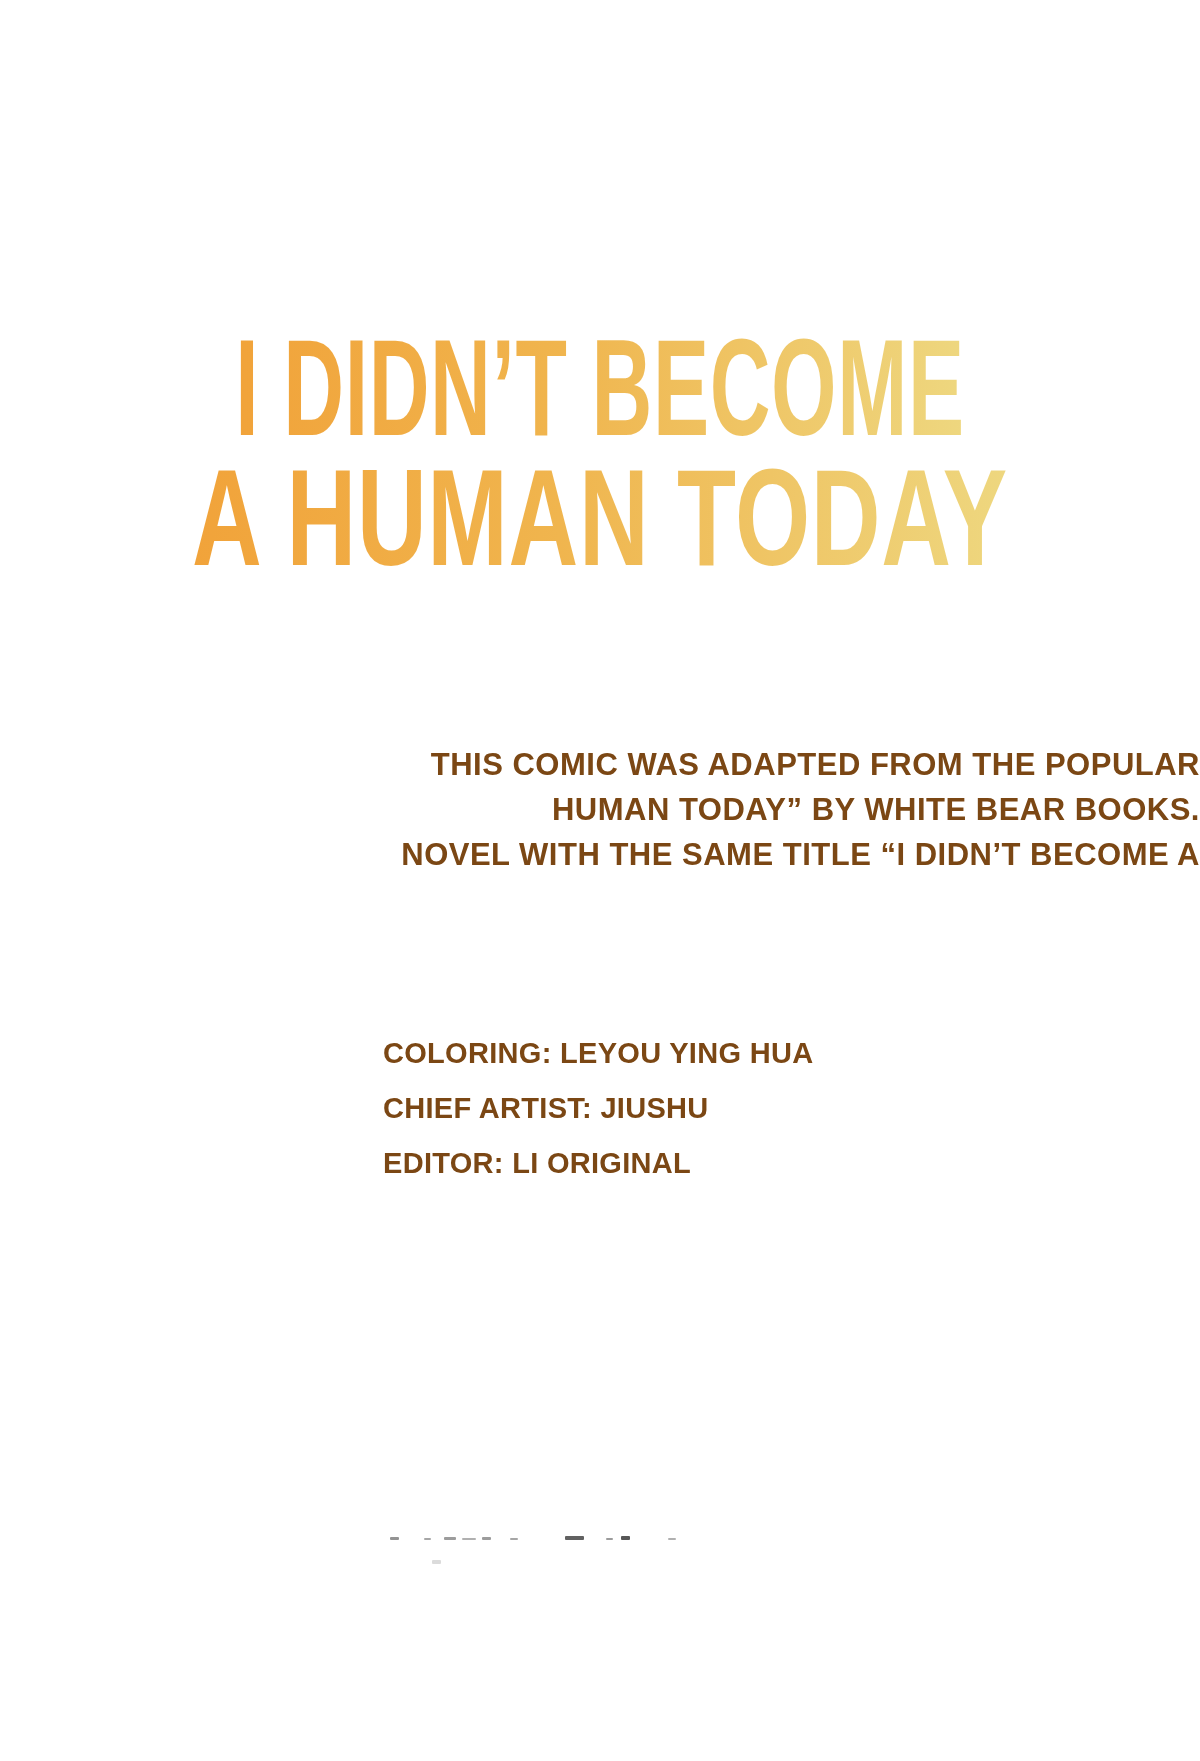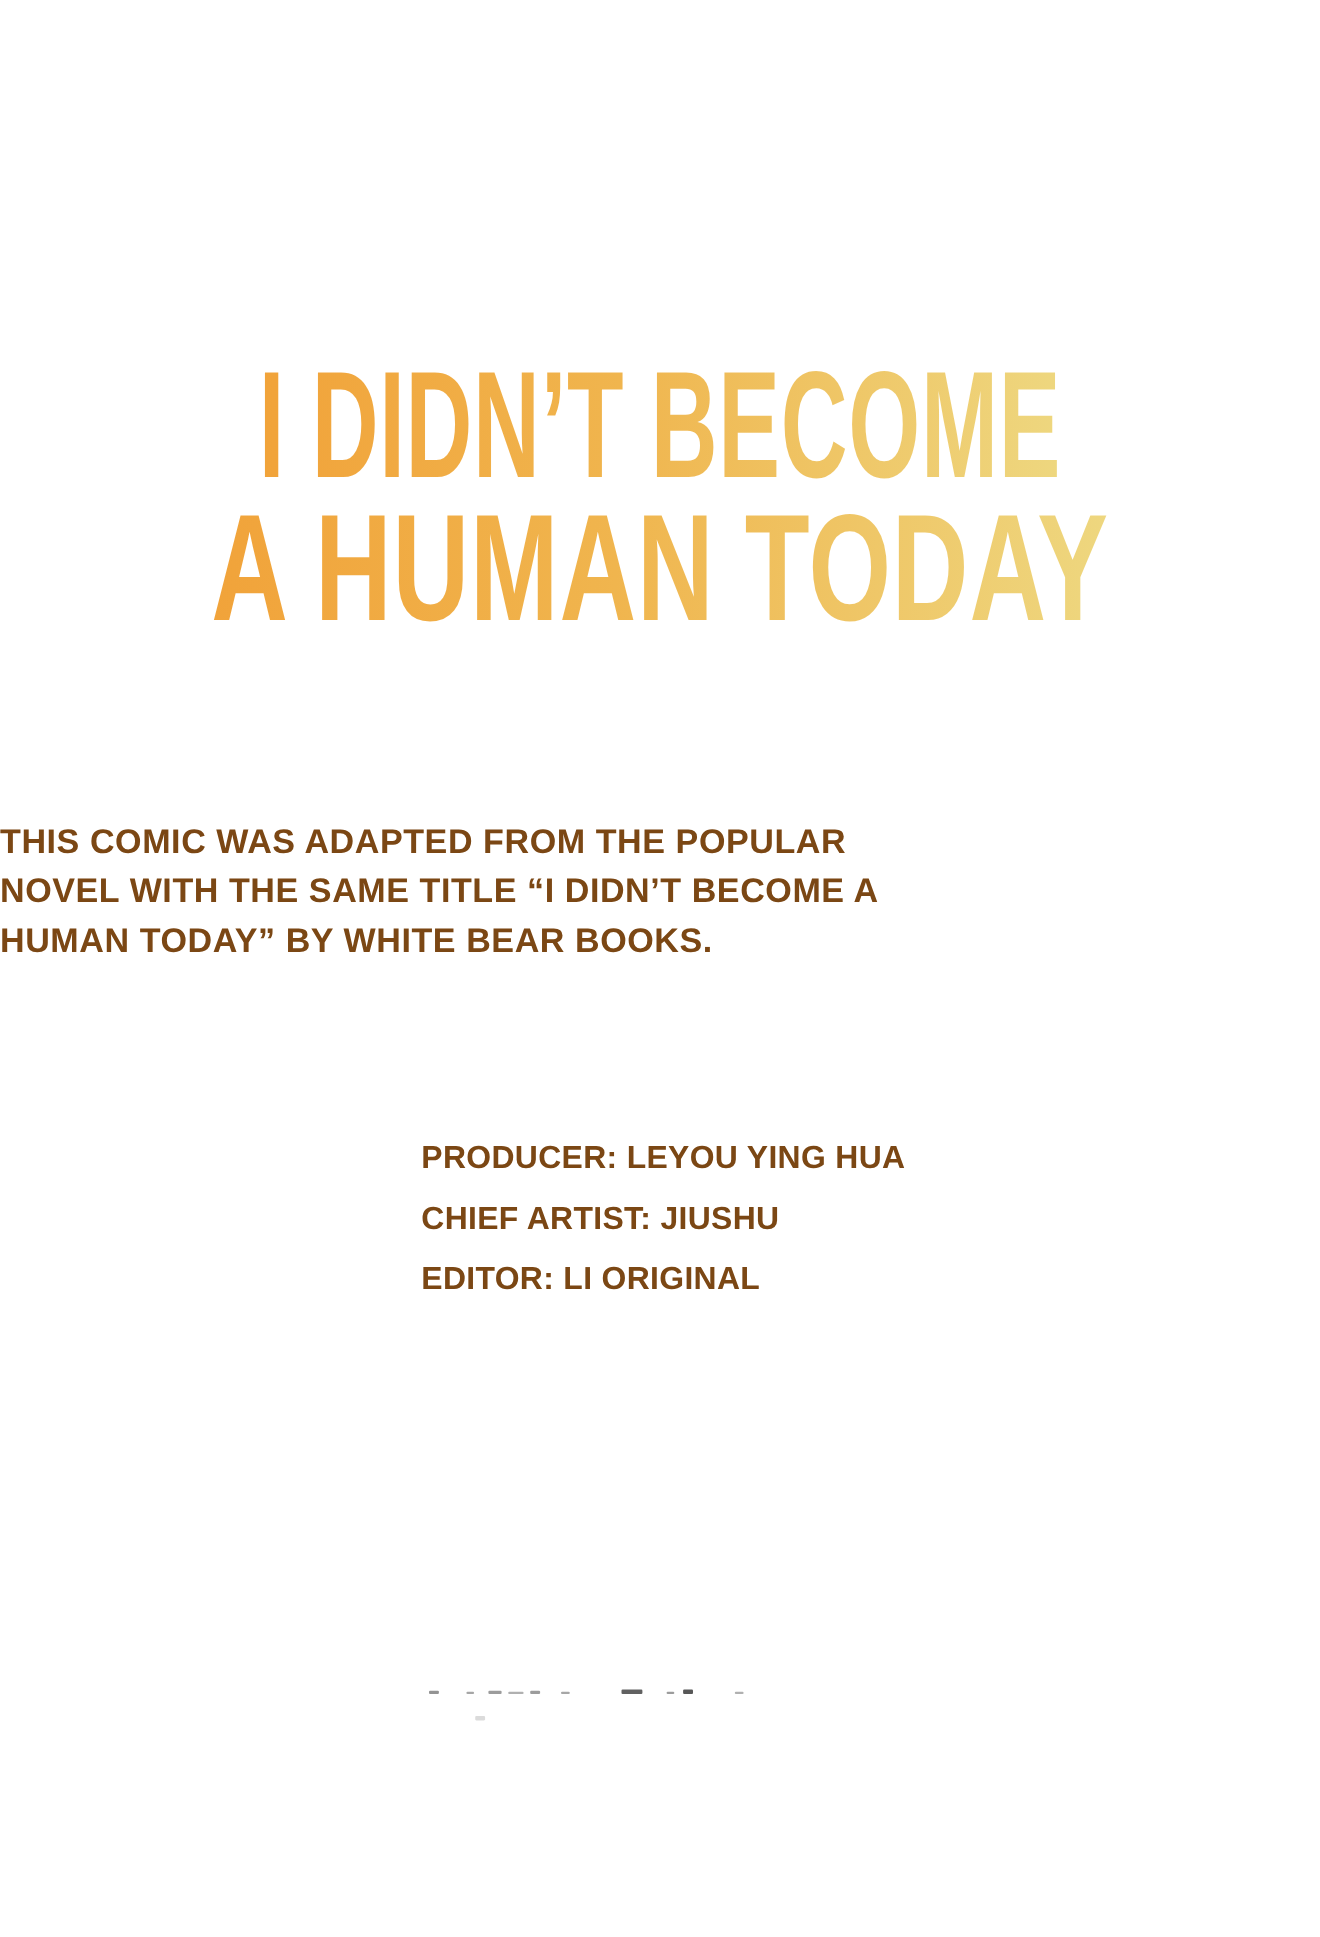--- a/index.html
+++ b/index.html
@@ -33,21 +33,21 @@
       color: transparent;
     }
   }
 
   
   .note-block {
     position: absolute;
     top: 742px;
     left: 0;
     width: 100%;
-    text-align: left;
+    text-align: right;
     font-weight: 700;
     font-size: 31px;
     line-height: 45px;
     letter-spacing: 0.5px;
   }
 
   
   .credits-block {
     position: absolute;
     top: 1026px;
@@ -68,26 +68,26 @@
 
 <div class="page" style="background: rgb(255, 255, 255);">
 
   <div class="title-block">
     <div class="title-line title-line-1 grad-text" style="background-image: linear-gradient(90deg, rgb(241, 163, 58) 0%, rgb(240, 181, 78) 45%, rgb(238, 215, 127) 100%);">I DIDN’T BECOME</div>
     <div class="title-line title-line-2 grad-text" style="background-image: linear-gradient(90deg, rgb(241, 163, 58) 0%, rgb(240, 181, 78) 45%, rgb(238, 215, 127) 100%);">A HUMAN TODAY</div>
   </div>
 
   <div class="note-block" style="color: rgb(123, 71, 20);">
     <div>THIS COMIC WAS ADAPTED FROM THE POPULAR</div>
+    <div>HUMAN TODAY” BY WHITE BEAR BOOKS.</div>
     <div>NOVEL WITH THE SAME TITLE “I DIDN’T BECOME A</div>
-    <div>HUMAN TODAY” BY WHITE BEAR BOOKS.</div>
   </div>
 
   <div class="credits-block" style="color: rgb(123, 71, 20);">
-    <div>PRODUCER: LEYOU YING HUA</div>
+    <div>COLORING: LEYOU YING HUA</div>
     <div>CHIEF ARTIST: JIUSHU</div>
     <div>EDITOR: LI ORIGINAL</div>
   </div>
 
   <div class="fragments-block">
       <span class="frag" style="left: 390px; top: 1537px; width: 9px; height: 3px; opacity: 0.55; background: rgb(58, 58, 58);"></span>
       <span class="frag" style="left: 424px; top: 1538px; width: 7px; height: 2px; opacity: 0.45; background: rgb(58, 58, 58);"></span>
       <span class="frag" style="left: 444px; top: 1537px; width: 12px; height: 3px; opacity: 0.5; background: rgb(58, 58, 58);"></span>
       <span class="frag" style="left: 462px; top: 1538px; width: 14px; height: 2px; opacity: 0.4; background: rgb(58, 58, 58);"></span>
       <span class="frag" style="left: 482px; top: 1537px; width: 9px; height: 3px; opacity: 0.5; background: rgb(58, 58, 58);"></span>

